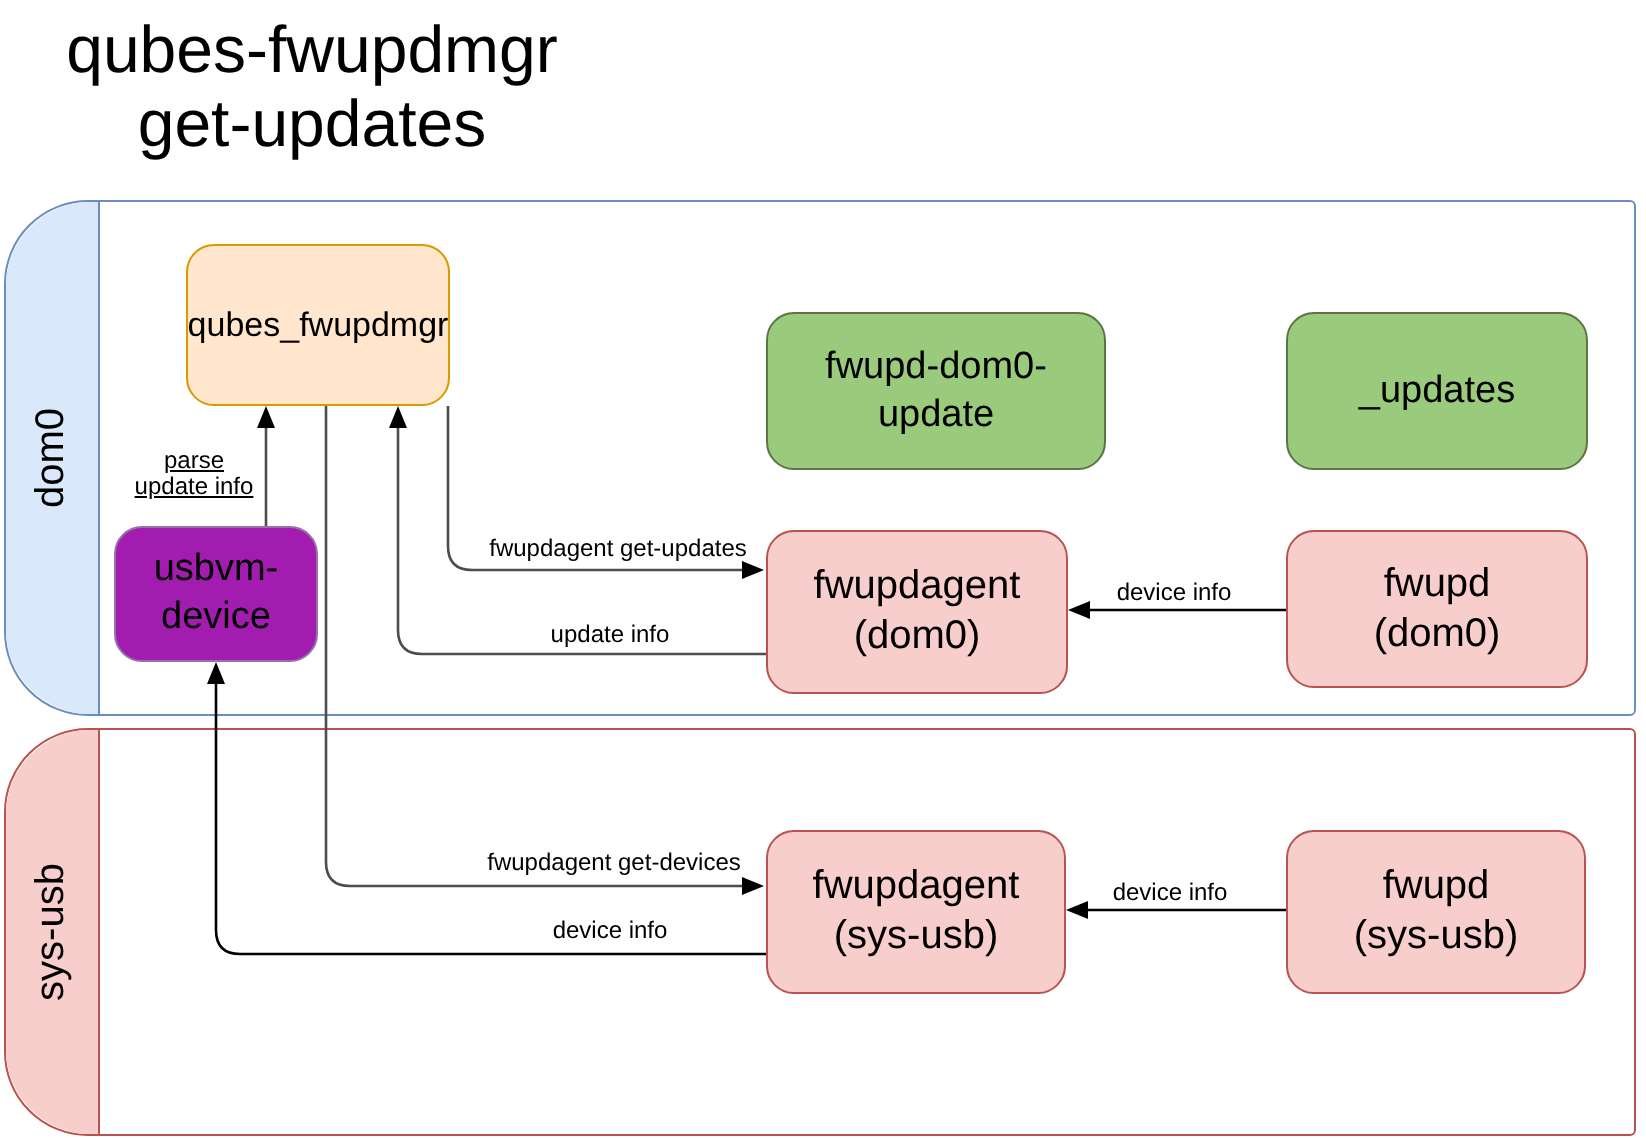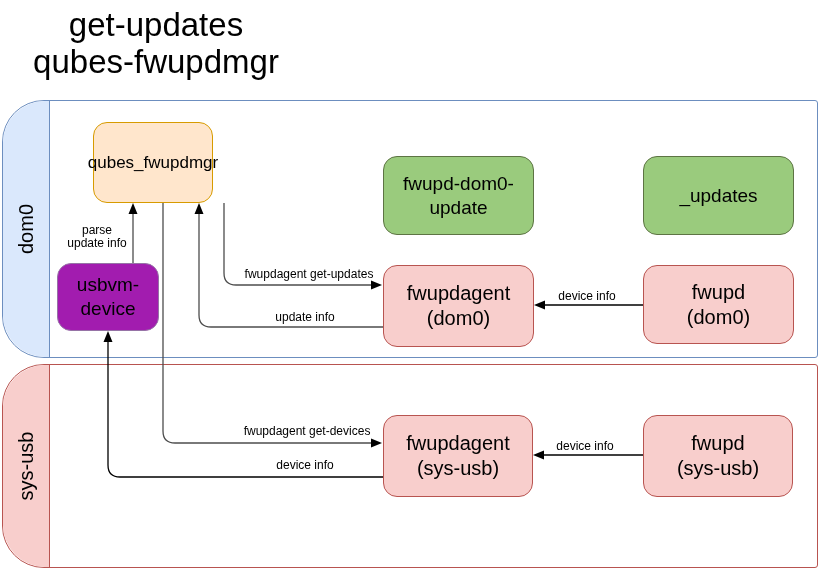--- a/index.html
+++ b/index.html
@@ -33,22 +33,22 @@
   }
   .edge-label {
     position:absolute; z-index:4; transform:translateX(-50%);
     font-size:12px; line-height:13px; white-space:nowrap; text-align:center;
   }
 </style>
 </head>
 <body>
 
 <div class="title">
+  <div>qubes-fwupdmgr</div>
   <div>get-updates</div>
-  <div>qubes-fwupdmgr</div>
 </div>
 
 <div class="lane" style="left: 2px; top: 100px; width: 816px; height: 258px; border-color: rgb(108, 142, 191);">
   <div class="lane-strip" style="background: rgb(218, 232, 252); border-right-color: rgb(108, 142, 191);">
     <span class="lane-strip-text">dom0</span>
   </div>
 </div>
 
 <div class="lane" style="left: 2px; top: 364px; width: 816px; height: 204px; border-color: rgb(184, 84, 80);">
   <div class="lane-strip" style="background: rgb(248, 206, 204); border-right-color: rgb(184, 84, 80);">
@@ -73,25 +73,25 @@
   <path d="M643 305 H545" fill="none" stroke-width="1.3" stroke="#000000"></path>
   <polygon points="534,305 545,300.5 545,309.5" fill="#000000"></polygon>
 
   <path d="M643 455 H544" fill="none" stroke-width="1.3" stroke="#000000"></path>
   <polygon points="533,455 544,450.5 544,459.5" fill="#000000"></polygon>
 
   <path d="M383 477 H120 Q108 477 108 465 V341" fill="none" stroke-width="1.3" stroke="#000000"></path>
   <polygon points="108,331 103.5,342 112.5,342" fill="#000000"></polygon>
 </svg>
 
-<div class="node" style="left: 93px; top: 122px; width: 120px; height: 81px; font-size: 17px; background: rgb(255, 230, 204); border-color: rgb(215, 155, 0);">
+<div class="node" style="left: 93px; top: 122px; width: 132px; height: 81px; font-size: 17px; background: rgb(255, 230, 204); border-color: rgb(215, 155, 0);">
   <span>qubes_fwupdmgr</span>
 </div>
 
-<div class="node" style="left: 383px; top: 156px; width: 151px; height: 79px; font-size: 19px; background: rgb(154, 203, 125); border-color: rgb(93, 116, 68);">
+<div class="node" style="left: 383px; top: 156px; width: 170px; height: 79px; font-size: 19px; background: rgb(154, 203, 125); border-color: rgb(93, 116, 68);">
   <span>fwupd-dom0-</span>
   <span>update</span>
 </div>
 
 <div class="node" style="left: 643px; top: 156px; width: 151px; height: 79px; font-size: 19px; background: rgb(154, 203, 125); border-color: rgb(93, 116, 68);">
   <span>_updates</span>
 </div>
 
 <div class="node" style="left: 57px; top: 263px; width: 102px; height: 68px; font-size: 19px; background: #a21caf; border-color: rgb(150, 115, 166);">
   <span>usbvm-</span>
@@ -111,21 +111,21 @@
 <div class="node" style="left: 383px; top: 415px; width: 150px; height: 82px; font-size: 20px; background: rgb(248, 206, 204); border-color: rgb(184, 84, 80);">
   <span>fwupdagent</span>
   <span>(sys-usb)</span>
 </div>
 
 <div class="node" style="left: 643px; top: 415px; width: 150px; height: 82px; font-size: 20px; background: rgb(248, 206, 204); border-color: rgb(184, 84, 80);">
   <span>fwupd</span>
   <span>(sys-usb)</span>
 </div>
 
-<div class="edge-label" style="left:97px; top:224px;">
+<div class="edge-label" style="left:97px; top:224px;text-decoration:underline;">
   <div>parse</div>
   <div>update info</div>
 </div>
 
 <div class="edge-label" style="left:309px; top:268px;">fwupdagent get-updates</div>
 
 <div class="edge-label" style="left:305px; top:311px;">update info</div>
 
 <div class="edge-label" style="left:587px; top:290px;">device info</div>
 

